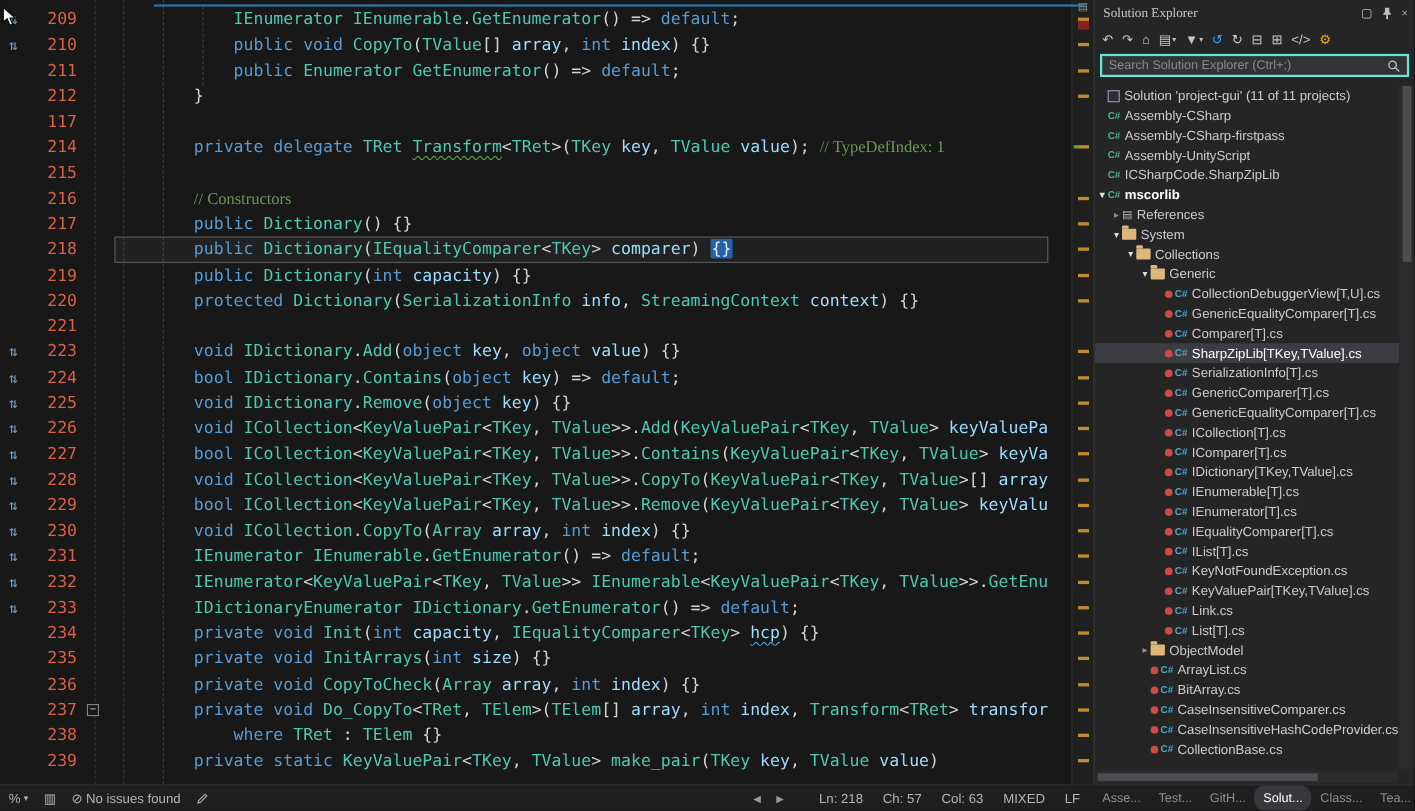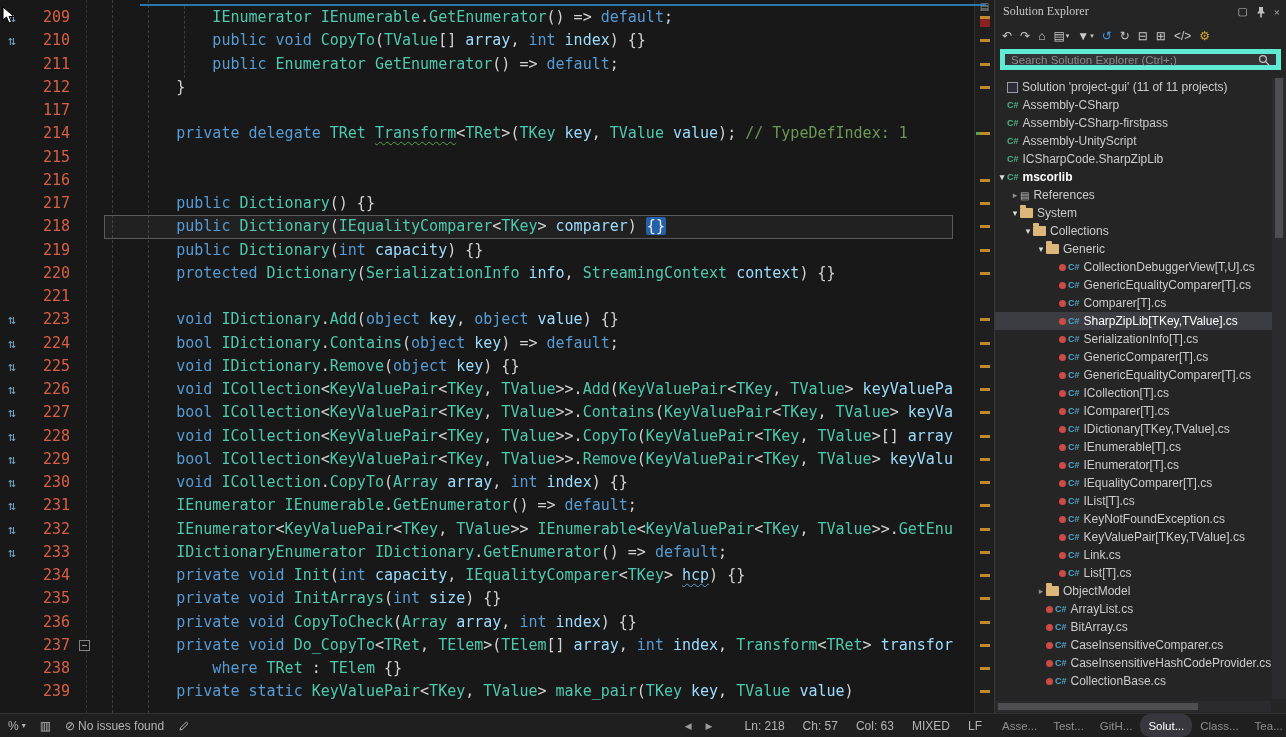--- a/index.html
+++ b/index.html
@@ -15,21 +15,21 @@
   .editor-line { display:flex; height:23.25px; line-height:23.25px; white-space:pre; }
   .cell-icon { width:24px; flex:none; text-align:center; }
   .impl-glyph { color:#6f9fbf; font-size:13px; }
   .cell-num  { width:52px; flex:none; text-align:right; color:#d95f45; padding-right:6px; }
   .cell-fold { width:28px; flex:none; position:relative; }
   .fold-box { position:absolute; left:3px; top:6px; width:11px; height:11px; border:1px solid #848484;
               background:#181818; color:#c8c8c8; font-size:9px; line-height:9px; text-align:center; }
   .cell-code { flex:1; overflow:hidden; margin-right:41px; }
   .editor-line.current .cell-code { outline:1px solid #5a5a5a; outline-offset:-1px; background:rgba(255,255,255,0.045); }
   .tok-k { color:#569CD6; } .tok-t { color:#4EC9B0; } .tok-v { color:#9CDCFE; }
-  .tok-p { color:#d4d4d4; } .tok-c { color:#6A9955; }
+  .tok-p { color:#d4d4d4; } .tok-c { color:#6A9955;font-family:Liberation Serif, serif; }
   .tok-tw { color:#4EC9B0; text-decoration:underline wavy #57A64A 1px; text-underline-offset:3px; }
   .tok-vw { color:#9CDCFE; text-decoration:underline wavy #569CD6 1px; text-underline-offset:3px; }
   .tok-s { color:#eaeaea; background:#2462a8; border-radius:2px; padding:0 1px; }
   .guide { position:absolute; top:0; bottom:0; border-left:1px dashed #3d3d3d; z-index:1; }
   .g1 { left:112px; } .g2 { left:148px; }
   .g3 { left:184px; top:6px; height:72px; bottom:auto; }
   .ggutter { left:86px; border-left:1px dashed #343434; }
   .ruler { position:absolute; right:0; top:0; width:20px; height:100%; background:#1f1f1f;
            border-left:1px solid #2e2e2e; z-index:5; }
   .ruler-split { display:block; text-align:center; color:#9a9a9a; font-size:10px; margin-top:1px;
@@ -41,21 +41,21 @@
 
   
   .sidebar { position:absolute; left:994px; top:0; width:292px; height:713px; background:#252526;
              border-left:1px solid #3a3a3e; font-size:12px; color:#cccccc; }
   .se-title { height:23px; display:flex; align-items:center; padding:0 6px 0 8px;font-family:Liberation Serif, serif; }
   .se-title-text { flex:1; color:#c8c8c8; }
   .se-title-icons { display:flex; gap:8px; align-items:center; color:#c0c0c0; font-size:11px; }
   .se-toolbar { height:25px; display:flex; align-items:center; gap:8px; padding:0 7px; color:#c8c8c8; }
   .tb-icon { display:inline-flex; align-items:center; font-size:12px; cursor:default; }
   .tb-caret { font-size:7px; margin-left:1px; color:#c8c8c8; }
-  .se-search { margin:1px 5px 3px 5px; height:21px; background:#333337; border:5px solid #5eead4;
+  .se-search { margin:1px 5px 3px 5px; height:21px; background:#333337; border:2px solid #5eead4;
                display:flex; align-items:center; padding:0 6px; color:#8b8b8b; }
   .se-search-text { flex:1; font-size:11.5px; }
   .se-tree { position:absolute; top:78px; left:0; right:14px; bottom:14px; overflow:hidden; }
   .tree-row { display:flex; align-items:center; height:18px; white-space:nowrap; }
   .tree-row.selected { background:#3c3c43; color:#ffffff; }
   .tree-row.bold { font-weight:bold; color:#ffffff; }
   .tree-arrow { width:10px; flex:none; font-size:9px; text-align:center; }
   .arr-exp { color:#dcdcdc; } .arr-col { color:#8f8f8f; }
   .dot { width:7px; height:7px; border-radius:50%; background:#cd4a45; margin:0 2px 0 0; flex:none; }
   .ti { flex:none; margin-right:4px; display:inline-flex; align-items:center; }
@@ -95,21 +95,21 @@
     <div class="guide g3"></div>
     <div class="top-accent"></div>
     <div class="lines">
         <div class="editor-line"><span class="cell-icon"><span class="impl-glyph">⇅</span></span><span class="cell-num">209</span><span class="cell-fold"></span><span class="cell-code" style="padding-left: 12ch;"><span class="tok-t">IEnumerator </span><span class="tok-t">IEnumerable</span><span class="tok-p">.</span><span class="tok-t">GetEnumerator</span><span class="tok-p">() =&gt; </span><span class="tok-k">default</span><span class="tok-p">;</span></span></div>
         <div class="editor-line"><span class="cell-icon"><span class="impl-glyph">⇅</span></span><span class="cell-num">210</span><span class="cell-fold"></span><span class="cell-code" style="padding-left: 12ch;"><span class="tok-k">public </span><span class="tok-k">void </span><span class="tok-t">CopyTo</span><span class="tok-p">(</span><span class="tok-t">TValue</span><span class="tok-p">[] </span><span class="tok-v">array</span><span class="tok-p">, </span><span class="tok-k">int </span><span class="tok-v">index</span><span class="tok-p">) {}</span></span></div>
         <div class="editor-line"><span class="cell-icon"></span><span class="cell-num">211</span><span class="cell-fold"></span><span class="cell-code" style="padding-left: 12ch;"><span class="tok-k">public </span><span class="tok-t">Enumerator </span><span class="tok-t">GetEnumerator</span><span class="tok-p">() =&gt; </span><span class="tok-k">default</span><span class="tok-p">;</span></span></div>
         <div class="editor-line"><span class="cell-icon"></span><span class="cell-num">212</span><span class="cell-fold"></span><span class="cell-code" style="padding-left: 8ch;"><span class="tok-p">}</span></span></div>
         <div class="editor-line"><span class="cell-icon"></span><span class="cell-num">117</span><span class="cell-fold"></span><span class="cell-code" style="padding-left: 0ch;"></span></div>
         <div class="editor-line"><span class="cell-icon"></span><span class="cell-num">214</span><span class="cell-fold"></span><span class="cell-code" style="padding-left: 8ch;"><span class="tok-k">private </span><span class="tok-k">delegate </span><span class="tok-t">TRet </span><span class="tok-tw">Transform</span><span class="tok-p">&lt;</span><span class="tok-t">TRet</span><span class="tok-p">&gt;(</span><span class="tok-t">TKey </span><span class="tok-v">key</span><span class="tok-p">, </span><span class="tok-t">TValue </span><span class="tok-v">value</span><span class="tok-p">); </span><span class="tok-c">// TypeDefIndex: 1</span></span></div>
         <div class="editor-line"><span class="cell-icon"></span><span class="cell-num">215</span><span class="cell-fold"></span><span class="cell-code" style="padding-left: 0ch;"></span></div>
-        <div class="editor-line"><span class="cell-icon"></span><span class="cell-num">216</span><span class="cell-fold"></span></div>
+        <div class="editor-line"><span class="cell-icon"></span><span class="cell-num">216</span><span class="cell-fold"></span><span class="cell-code" style="padding-left: 8ch;"><span class="tok-c">// Constructors</span></span></div>
         <div class="editor-line"><span class="cell-icon"></span><span class="cell-num">217</span><span class="cell-fold"></span><span class="cell-code" style="padding-left: 8ch;"><span class="tok-k">public </span><span class="tok-t">Dictionary</span><span class="tok-p">() {}</span></span></div>
         <div class="editor-line current"><span class="cell-icon"></span><span class="cell-num">218</span><span class="cell-fold"></span><span class="cell-code" style="padding-left: 8ch;"><span class="tok-k">public </span><span class="tok-t">Dictionary</span><span class="tok-p">(</span><span class="tok-t">IEqualityComparer</span><span class="tok-p">&lt;</span><span class="tok-t">TKey</span><span class="tok-p">&gt; </span><span class="tok-v">comparer</span><span class="tok-p">) </span><span class="tok-s">{}</span></span></div>
         <div class="editor-line"><span class="cell-icon"></span><span class="cell-num">219</span><span class="cell-fold"></span><span class="cell-code" style="padding-left: 8ch;"><span class="tok-k">public </span><span class="tok-t">Dictionary</span><span class="tok-p">(</span><span class="tok-k">int </span><span class="tok-v">capacity</span><span class="tok-p">) {}</span></span></div>
         <div class="editor-line"><span class="cell-icon"></span><span class="cell-num">220</span><span class="cell-fold"></span><span class="cell-code" style="padding-left: 8ch;"><span class="tok-k">protected </span><span class="tok-t">Dictionary</span><span class="tok-p">(</span><span class="tok-t">SerializationInfo </span><span class="tok-v">info</span><span class="tok-p">, </span><span class="tok-t">StreamingContext </span><span class="tok-v">context</span><span class="tok-p">) {}</span></span></div>
         <div class="editor-line"><span class="cell-icon"></span><span class="cell-num">221</span><span class="cell-fold"></span><span class="cell-code" style="padding-left: 0ch;"></span></div>
         <div class="editor-line"><span class="cell-icon"><span class="impl-glyph">⇅</span></span><span class="cell-num">223</span><span class="cell-fold"></span><span class="cell-code" style="padding-left: 8ch;"><span class="tok-k">void </span><span class="tok-t">IDictionary</span><span class="tok-p">.</span><span class="tok-t">Add</span><span class="tok-p">(</span><span class="tok-k">object </span><span class="tok-v">key</span><span class="tok-p">, </span><span class="tok-k">object </span><span class="tok-v">value</span><span class="tok-p">) {}</span></span></div>
         <div class="editor-line"><span class="cell-icon"><span class="impl-glyph">⇅</span></span><span class="cell-num">224</span><span class="cell-fold"></span><span class="cell-code" style="padding-left: 8ch;"><span class="tok-k">bool </span><span class="tok-t">IDictionary</span><span class="tok-p">.</span><span class="tok-t">Contains</span><span class="tok-p">(</span><span class="tok-k">object </span><span class="tok-v">key</span><span class="tok-p">) =&gt; </span><span class="tok-k">default</span><span class="tok-p">;</span></span></div>
         <div class="editor-line"><span class="cell-icon"><span class="impl-glyph">⇅</span></span><span class="cell-num">225</span><span class="cell-fold"></span><span class="cell-code" style="padding-left: 8ch;"><span class="tok-k">void </span><span class="tok-t">IDictionary</span><span class="tok-p">.</span><span class="tok-t">Remove</span><span class="tok-p">(</span><span class="tok-k">object </span><span class="tok-v">key</span><span class="tok-p">) {}</span></span></div>
         <div class="editor-line"><span class="cell-icon"><span class="impl-glyph">⇅</span></span><span class="cell-num">226</span><span class="cell-fold"></span><span class="cell-code" style="padding-left: 8ch;"><span class="tok-k">void </span><span class="tok-t">ICollection</span><span class="tok-p">&lt;</span><span class="tok-t">KeyValuePair</span><span class="tok-p">&lt;</span><span class="tok-t">TKey</span><span class="tok-p">, </span><span class="tok-t">TValue</span><span class="tok-p">&gt;&gt;.</span><span class="tok-t">Add</span><span class="tok-p">(</span><span class="tok-t">KeyValuePair</span><span class="tok-p">&lt;</span><span class="tok-t">TKey</span><span class="tok-p">, </span><span class="tok-t">TValue</span><span class="tok-p">&gt; </span><span class="tok-v">keyValuePair</span></span></div>
         <div class="editor-line"><span class="cell-icon"><span class="impl-glyph">⇅</span></span><span class="cell-num">227</span><span class="cell-fold"></span><span class="cell-code" style="padding-left: 8ch;"><span class="tok-k">bool </span><span class="tok-t">ICollection</span><span class="tok-p">&lt;</span><span class="tok-t">KeyValuePair</span><span class="tok-p">&lt;</span><span class="tok-t">TKey</span><span class="tok-p">, </span><span class="tok-t">TValue</span><span class="tok-p">&gt;&gt;.</span><span class="tok-t">Contains</span><span class="tok-p">(</span><span class="tok-t">KeyValuePair</span><span class="tok-p">&lt;</span><span class="tok-t">TKey</span><span class="tok-p">, </span><span class="tok-t">TValue</span><span class="tok-p">&gt; </span><span class="tok-v">keyValuePair</span></span></div>

